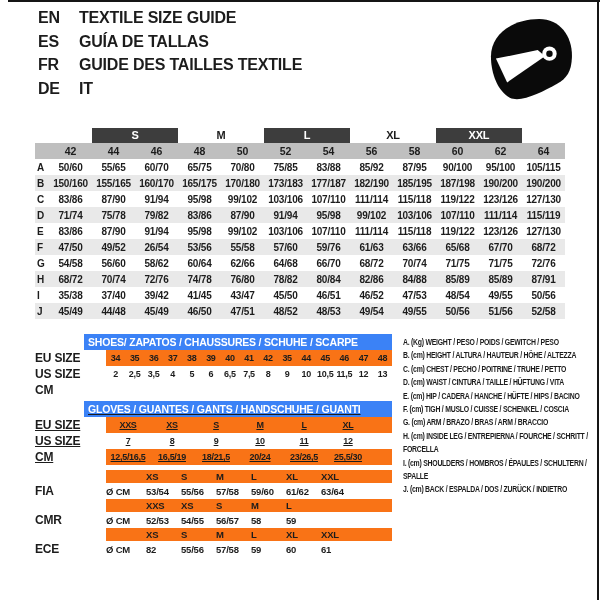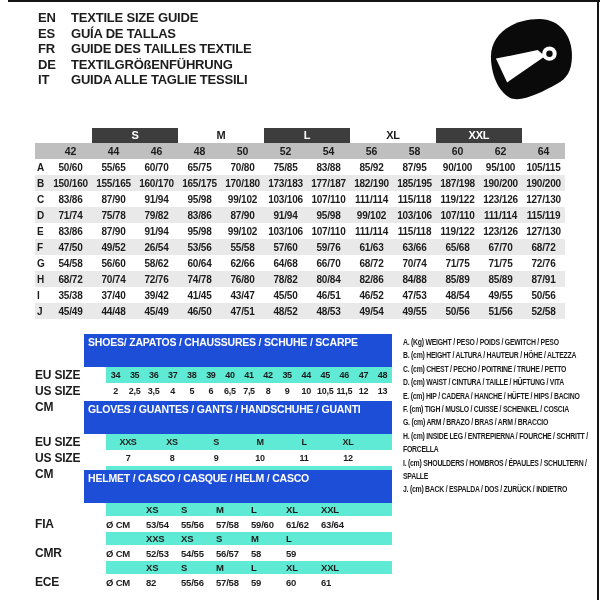--- a/index.html
+++ b/index.html
@@ -3,21 +3,21 @@
 <meta charset="utf-8">
 <style>
   html,body{margin:0;padding:0;background:#fff;}
   .page{position:relative;width:600px;height:600px;background:#ffffff;overflow:hidden;
         font-family:"Liberation Sans",sans-serif;color:#1c1c1c;}
   .top-rule{position:absolute;left:8px;right:0;top:0;height:2px;background:#151515;}
   .right-rule{position:absolute;right:1px;top:0;bottom:0;width:2px;background:#151515;}
 
   
   .lang-header{position:absolute;left:38px;top:10px;display:grid;grid-template-columns:33px auto;
-               font-weight:700;font-size:13px;line-height:15.6px;letter-spacing:-0.2px;}
+               font-weight:700;font-size:16px;line-height:15.6px;letter-spacing:-0.2px;gap:8px;}
   .lang-code{white-space:nowrap;}
   .lang-text{white-space:nowrap;}
 
   
   .helmet-icon{position:absolute;left:486px;top:13px;width:90px;height:93px;}
 
   
   .mt{position:absolute;left:35px;top:126px;width:530px;font-weight:700;letter-spacing:-0.2px;}
   .mt-row{display:grid;grid-template-columns:14px repeat(12,1fr);align-items:center;}
   .group-row{height:17px;align-items:end;}
@@ -26,29 +26,29 @@
   .num-row{background:#bfbfbf;height:16px;}
   .num-cell{font-size:10.5px;text-align:center;}
   .data-row{height:16px;}
   .data-row.shaded{background:#e9e9e9;}
   .row-label{font-size:10px;padding-left:2px;}
   .val-cell{font-size:10px;text-align:center;white-space:nowrap;}
 
   
   .btable{position:absolute;left:35px;width:357px;letter-spacing:-0.2px;}
   .btable.shoes{top:334px;}
-  .btable.gloves{top:401px;}
+  .btable.gloves{top:401px;text-decoration:underline;}
   .btable.helmet{top:470px;}
-  .bt-bar{margin-left:49px;height:33px;line-height:16px;background:#1d4ed8;color:#fff;
+  .bt-bar{margin-left:49px;height:16px;line-height:16px;background:#3b82f6;color:#fff;
           font-weight:700;font-size:10.5px;padding-left:4px;box-sizing:border-box;white-space:nowrap;}
   .bt-row{display:flex;height:16px;align-items:center;}
   .bt-row.srow{height:13px;}
   .bt-label{width:71px;font-weight:700;font-size:12px;white-space:nowrap;}
   .bt-cells{flex:1;display:grid;height:100%;align-items:center;}
-  .bt-cells.shaded{background:#5eead4;}
+  .bt-cells.shaded{background:#f97316;}
   .cols15{grid-template-columns:repeat(15,1fr);}
   .cols6{grid-template-columns:repeat(6,44px) 1fr;}
   .hcols{grid-template-columns:40px repeat(6,35px) 1fr;}
   .bt-cell{font-weight:700;font-size:9.5px;text-align:center;white-space:nowrap;}
   .cols15 .bt-cell{font-size:9px;letter-spacing:-0.3px;}
   .cols6 .bt-cell{font-size:9px;letter-spacing:-0.3px;}
   .hcols .bt-cell{text-align:left;font-size:9.5px;}
 
   
   .legend{position:absolute;left:403px;top:336px;width:232px;transform:scaleX(0.83);
@@ -63,23 +63,21 @@
   <div class="right-rule"></div>
 
   <div class="lang-header">
       <div class="lang-code">EN</div>
       <div class="lang-text">TEXTILE SIZE GUIDE</div>
       <div class="lang-code">ES</div>
       <div class="lang-text">GUÍA DE TALLAS</div>
       <div class="lang-code">FR</div>
       <div class="lang-text">GUIDE DES TAILLES TEXTILE</div>
       <div class="lang-code">DE</div>
-      <div class="lang-text">TEXTILGRÖßENFÜHRUNG</div>
       <div class="lang-code">IT</div>
-      <div class="lang-text">GUIDA ALLE TAGLIE TESSILI</div>
     </div>
 
   <div class="helmet-icon">
     <svg viewBox="0 0 100 100" width="90" height="93" aria-hidden="true">
       <path d="M59 5 C83 5 96 25 95.5 47 C95 64 89.5 71 79 77 C62 86.5 38.5 98.5 26.5 92.5 C14 86 5.5 67.5 5.5 46.5 C5.5 21 31 5 59 5 Z" fill="#0a0a0a"></path>
       <path d="M11 49 L57.5 39.5 L65.5 46.5 L23.5 75.5 Z" fill="#ffffff"></path>
       <circle cx="70.5" cy="43.5" r="8" fill="#ffffff"></circle>
       <circle cx="70.5" cy="43.5" r="3.6" fill="#0a0a0a"></circle>
     </svg>
   </div>
@@ -337,21 +335,20 @@
           <div class="bt-cell">12,5/16,5</div>
           <div class="bt-cell">16,5/19</div>
           <div class="bt-cell">18/21,5</div>
           <div class="bt-cell">20/24</div>
           <div class="bt-cell">23/26,5</div>
           <div class="bt-cell">25,5/30</div>
         </div>
       </div>
     </div>
   <div class="btable helmet">
-      <div class="bt-bar">HELMET / CASCO / CASQUE / HELM / CASCO</div>
       <div class="bt-row srow">
         <div class="bt-label"></div>
         <div class="bt-cells hcols shaded">
           <div class="bt-cell"></div>
           <div class="bt-cell">XS</div>
           <div class="bt-cell">S</div>
           <div class="bt-cell">M</div>
           <div class="bt-cell">L</div>
           <div class="bt-cell">XL</div>
           <div class="bt-cell">XXL</div>

